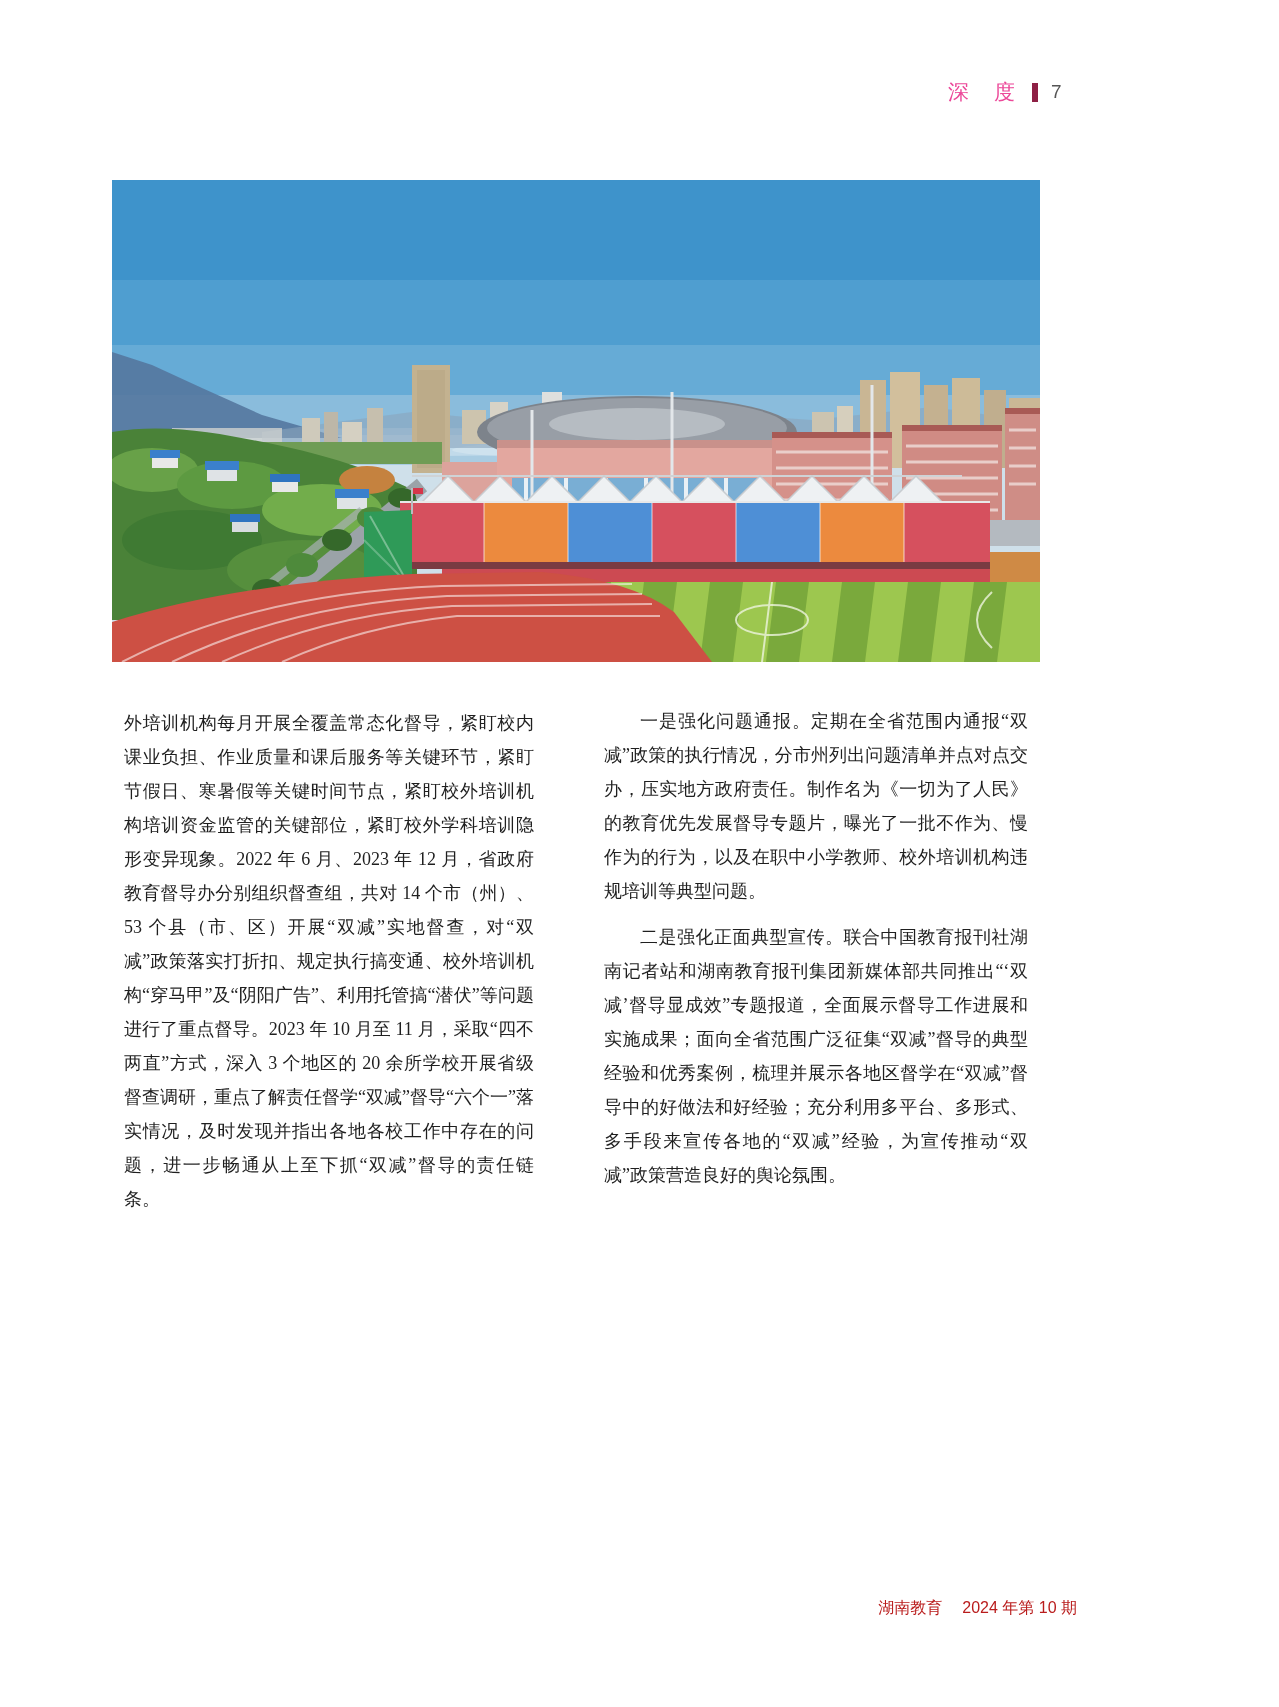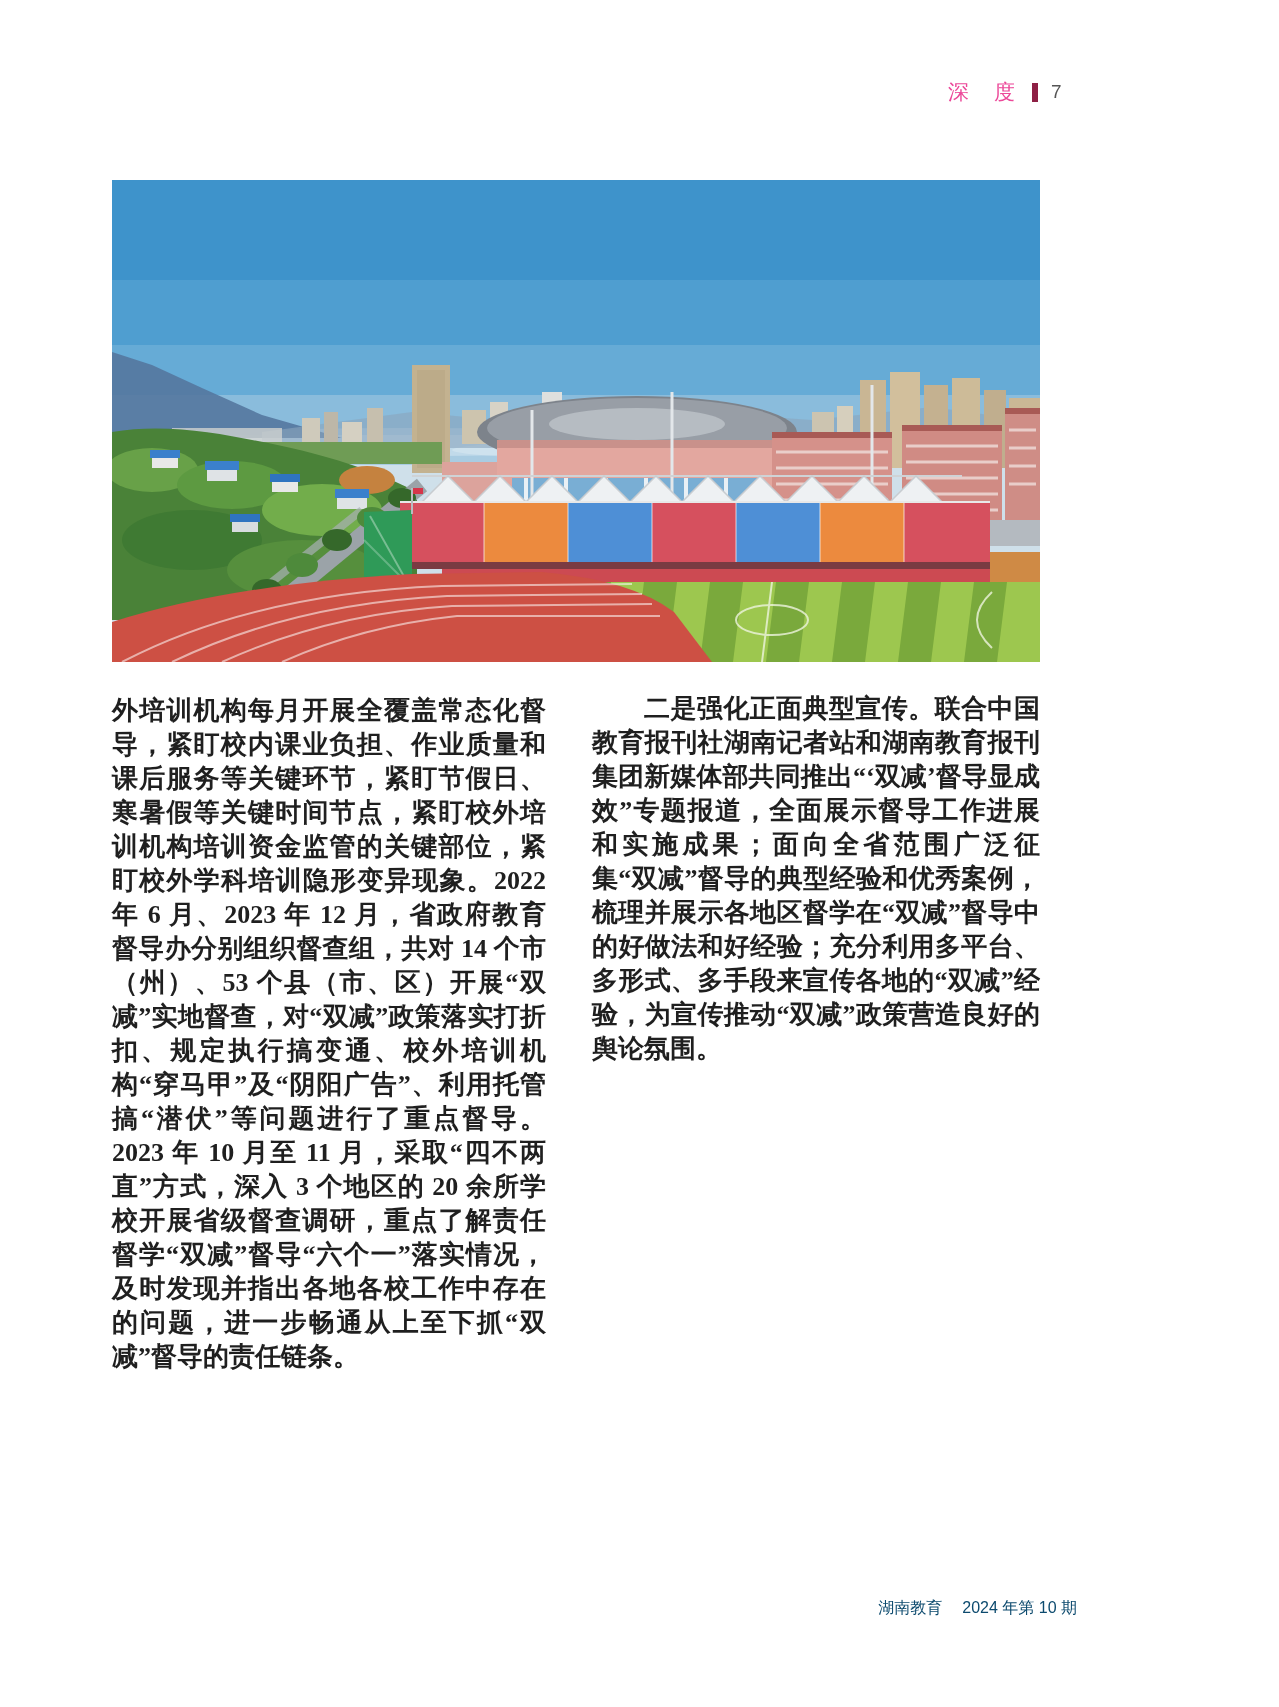--- a/index.html
+++ b/index.html
@@ -11,32 +11,32 @@
   
   .page-header{position:absolute;top:78px;left:948px;display:flex;align-items:center;}
   .section-label{font-size:21px;color:#ec4899;letter-spacing:2px;white-space:pre;}
   .header-bar{display:inline-block;width:6px;height:19px;background:#8e2045;margin:0 13px 0 15px;}
   .page-number{font-size:19px;color:#555;font-family:"Liberation Sans","DejaVu Sans",sans-serif;}
   
   .photo{position:absolute;left:112px;top:180px;width:928px;height:482px;margin:0;padding:0;}
   .photo svg{display:block;}
   
   .col{position:absolute;text-align:justify;}
-  .col p{margin:0;font-size:26px;line-height:34px;text-indent:2em;font-weight:bold;}
+  .col p{margin:12px;font-size:18px;line-height:34px;text-indent:2em;}
   .col p.no-indent{text-indent:0;}
   .col-left{left:112px;top:694px;width:434px;}
   .col-right{left:592px;top:692px;width:448px;}
   .section-heading{
     margin:0 0 46px 0;font-size:22px;line-height:30px;font-weight:bold;color:#4ba2dc;
     font-family:"Liberation Sans","DejaVu Sans",sans-serif;letter-spacing:.5px;text-align:left;
   }
   
   .page-footer{
     position:absolute;top:1598px;right:202px;display:flex;gap:20px;align-items:baseline;
-    font-family:"Liberation Sans","DejaVu Sans",sans-serif;font-size:16px;color:#0c4a6e;
+    font-family:"Liberation Sans","DejaVu Sans",sans-serif;font-size:16px;color:#b91c1c;
   }
 </style>
 </head>
 <body>
 
 <div class="page">
 
   <header class="page-header">
     <span class="section-label">深　度</span>
     <span class="header-bar"></span>
@@ -244,20 +244,21 @@
       </g>
     </svg>
   </figure>
 
   <main>
     <section class="col col-left">
       <p class="no-indent">外培训机构每月开展全覆盖常态化督导，紧盯校内课业负担、作业质量和课后服务等关键环节，紧盯节假日、寒暑假等关键时间节点，紧盯校外培训机构培训资金监管的关键部位，紧盯校外学科培训隐形变异现象。2022 年 6 月、2023 年 12 月，省政府教育督导办分别组织督查组，共对 14 个市（州）、53 个县（市、区）开展“双减”实地督查，对“双减”政策落实打折扣、规定执行搞变通、校外培训机构“穿马甲”及“阴阳广告”、利用托管搞“潜伏”等问题进行了重点督导。2023 年 10 月至 11 月，采取“四不两直”方式，深入 3 个地区的 20 余所学校开展省级督查调研，重点了解责任督学“双减”督导“六个一”落实情况，及时发现并指出各地各校工作中存在的问题，进一步畅通从上至下抓“双减”督导的责任链条。</p>
     </section>
 
     <section class="col col-right">
+      <p>一是强化问题通报。定期在全省范围内通报“双减”政策的执行情况，分市州列出问题清单并点对点交办，压实地方政府责任。制作名为《一切为了人民》的教育优先发展督导专题片，曝光了一批不作为、慢作为的行为，以及在职中小学教师、校外培训机构违规培训等典型问题。</p>
       <p>二是强化正面典型宣传。联合中国教育报刊社湖南记者站和湖南教育报刊集团新媒体部共同推出“‘双减’督导显成效”专题报道，全面展示督导工作进展和实施成果；面向全省范围广泛征集“双减”督导的典型经验和优秀案例，梳理并展示各地区督学在“双减”督导中的好做法和好经验；充分利用多平台、多形式、多手段来宣传各地的“双减”经验，为宣传推动“双减”政策营造良好的舆论氛围。</p>
     </section>
   </main>
 
   <footer class="page-footer">
     <span>湖南教育</span>
     <span>2024 年第 10 期</span>
   </footer>
 
 </div>

